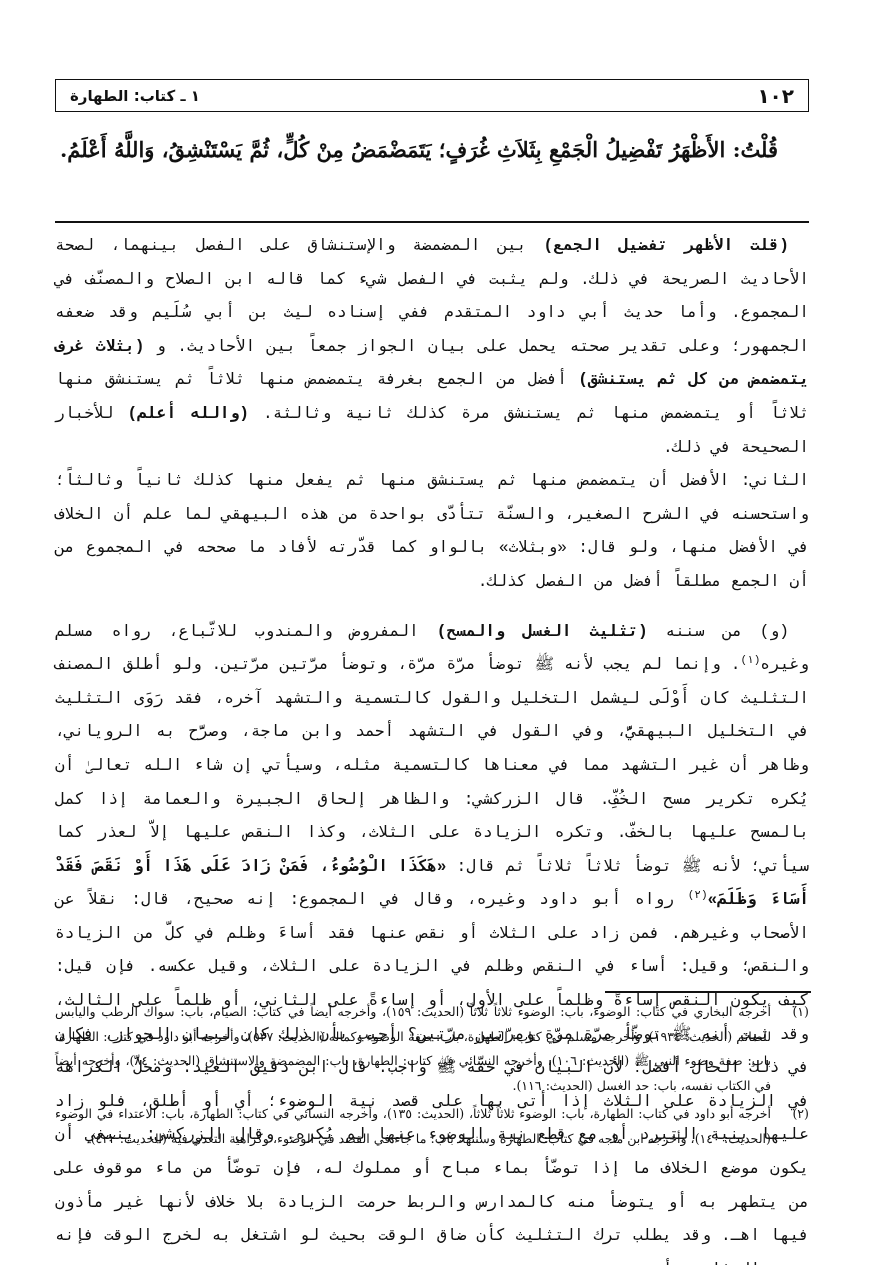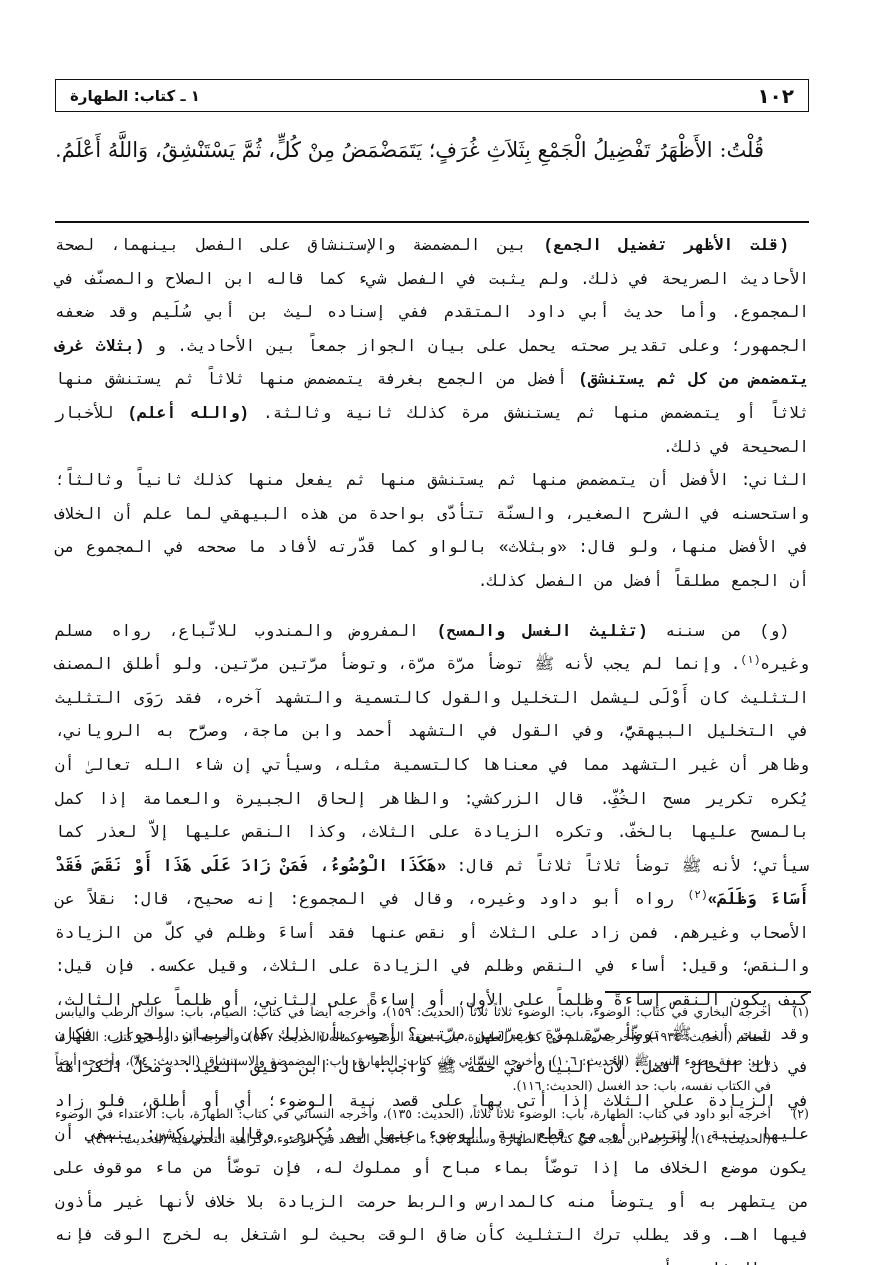--- a/index.html
+++ b/index.html
@@ -45,25 +45,25 @@
       font-family: "DejaVu Sans", sans-serif;
       font-weight: bold;
       font-size: 15px;
     }
     .matn {
       position: absolute;
       top: 128px;
       left: 0;
       width: 754px;
       direction: rtl;
-      text-align: left;
+      text-align: center;
       font-family: "DejaVu Serif", serif;
       font-size: 21px;
       line-height: 44px;
-      font-weight: normal;
+      font-weight: bold;
     }
     .matn p {
       margin: 0;
       padding-right: 26px;
       padding-left: 0;
     }
     .matn-rule {
       position: absolute;
       top: 221px;
       left: 0;

